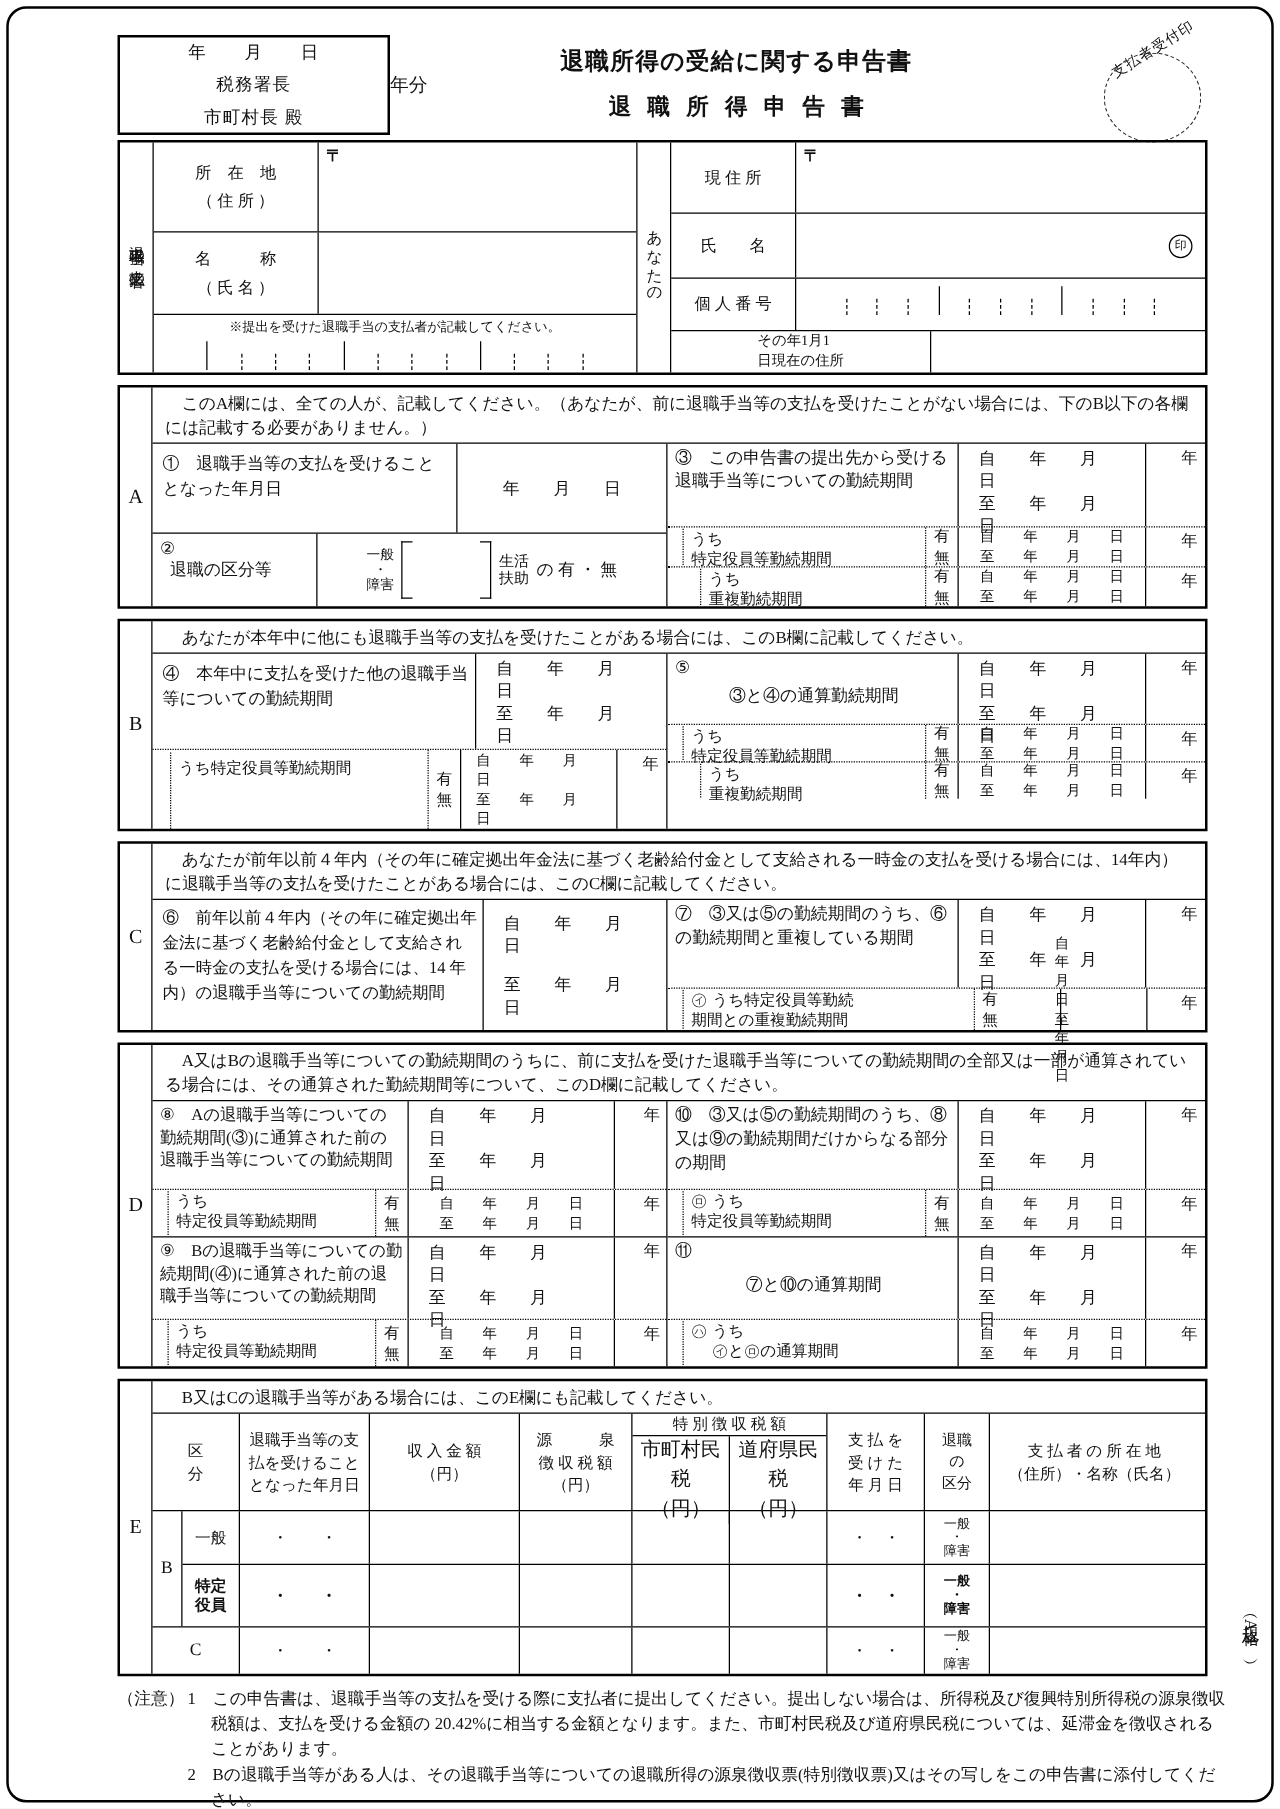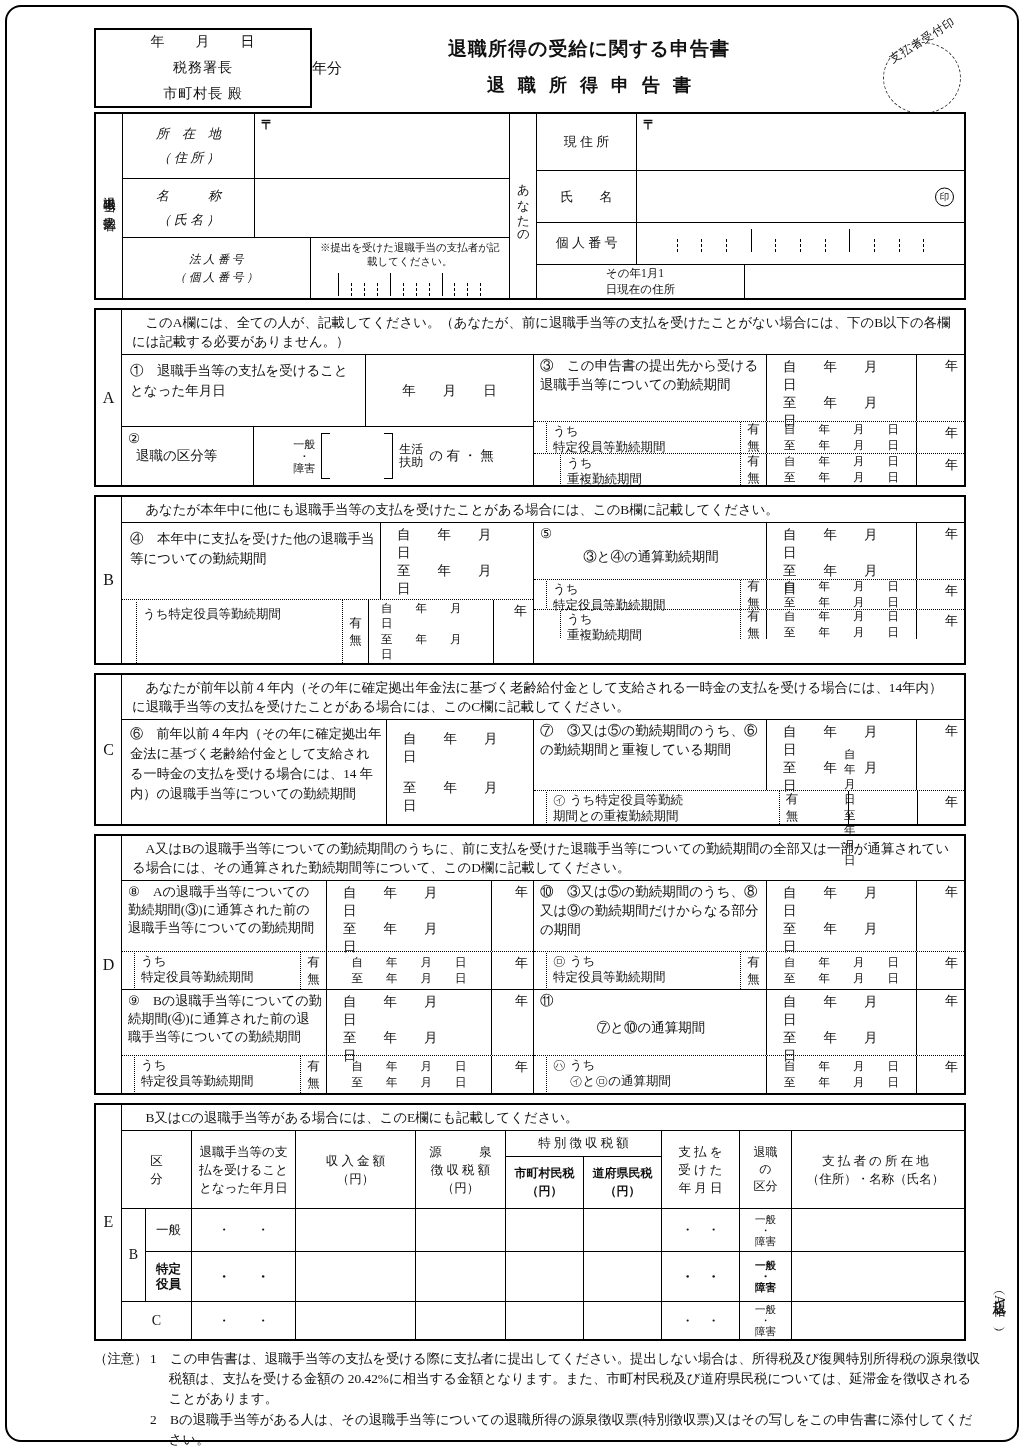--- a/index.html
+++ b/index.html
@@ -26,21 +26,21 @@
 
   
   .ptab{border:2px solid #000;display:flex;height:188px;font-size:13px;box-sizing:border-box;margin-bottom:8px;}
   .vstrip{width:27px;border-right:1px solid #000;display:flex;align-items:center;justify-content:center;
     writing-mode:vertical-rl;letter-spacing:1px;font-size:12.5px;box-sizing:border-box;}
   .pleft{width:387px;border-right:1.5px solid #000;display:flex;box-sizing:border-box;}
   .pcol{flex:1;display:flex;flex-direction:column;}
   .prow{display:flex;border-bottom:1px solid #000;box-sizing:border-box;}
   .prow:last-child{border-bottom:none;flex:1;}
   .plbl{width:132px;border-right:1px solid #000;display:flex;align-items:center;justify-content:center;
-    text-align:center;line-height:1.8;box-sizing:border-box;font-style:italic;}
+    text-align:center;line-height:1.8;box-sizing:border-box;}
   .plbl.sm{font-size:11.5px;line-height:1.6;}
   .pval{flex:1;position:relative;padding:2px 6px;box-sizing:border-box;}
   .postal{font-size:13px;font-weight:600;}
   .yright{flex:1;display:flex;flex-direction:column;}
   .ylbl{width:100px;border-right:1px solid #000;display:flex;align-items:center;justify-content:center;
     text-align:left;box-sizing:border-box;}
   .ylbl.sm{font-size:11.5px;line-height:1.45;}
   .sealc{position:absolute;right:10px;top:50%;transform:translateY(-50%);width:17px;height:17px;
     border:1px solid #000;border-radius:50%;font-size:9.5px;display:flex;align-items:center;justify-content:center;}
   .note-sm{font-size:10.5px;text-align:center;margin-top:1px;}
@@ -109,21 +109,21 @@
   .dyr{width:42px;border-left:1px solid #000;font-size:13px;text-align:right;padding:2px 5px 0 0;box-sizing:border-box;}
 
   
   .ehead{display:flex;border-bottom:1px solid #000;height:78px;box-sizing:border-box;font-size:12.5px;}
   .ec{border-right:1px solid #000;display:flex;align-items:center;justify-content:center;text-align:center;
     line-height:1.45;box-sizing:border-box;}
   .ec.last{border-right:none;}
   .spec{width:156px;display:flex;flex-direction:column;border-right:1px solid #000;box-sizing:border-box;}
   .spt{height:26px;border-bottom:1px solid #000;display:flex;align-items:center;justify-content:center;box-sizing:border-box;}
   .spb{flex:1;display:flex;}
-  .spb .ec{flex:1;font-size:12px;font-weight:bold;}
+  .spb .ec{flex:1;font-size:16px;}
   .spb .ec.last{border-right:none;}
   .w70{width:70px;}.w104{width:104px;}.w120{width:120px;}.w90{width:90px;}.w78{width:78px;}
   .w52{width:52px;}.w167{width:167px;}.w46{width:46px;}
   .erow{display:flex;border-top:1px solid #000;box-sizing:border-box;}
   .erow:first-child{border-top:none;}
   .dc{border-right:1px solid #000;display:flex;align-items:center;justify-content:center;text-align:center;
     box-sizing:border-box;font-size:13px;}
   .dc.last{border-right:none;}
   .kbn{font-size:10.5px;line-height:1.05;}
   .ebgrp{display:flex;}
@@ -183,22 +183,20 @@
             <div class="pval">
               <span class="postal" data-bind="L.postal">〒</span>
             </div>
           </div>
           <div class="prow" style="height:68px;">
             <div class="plbl" data-bind="payer.name">名　　　称
 （ 氏 名 ）</div>
             <div class="pval"></div>
           </div>
           <div class="prow">
-            <div class="plbl sm" data-bind="payer.corp_no">法 人 番 号
-（ 個 人 番 号 ）</div>
             <div class="pval">
               <div class="note-sm" data-bind="payer.note">※提出を受けた退職手当の支払者が記載してください。</div>
               <div class="ticks">
                 <i class="g"></i>
                   <i></i>
                   <i></i>
                   <i></i>
                   <i class="g"></i>
                   <i></i>
                   <i></i>

